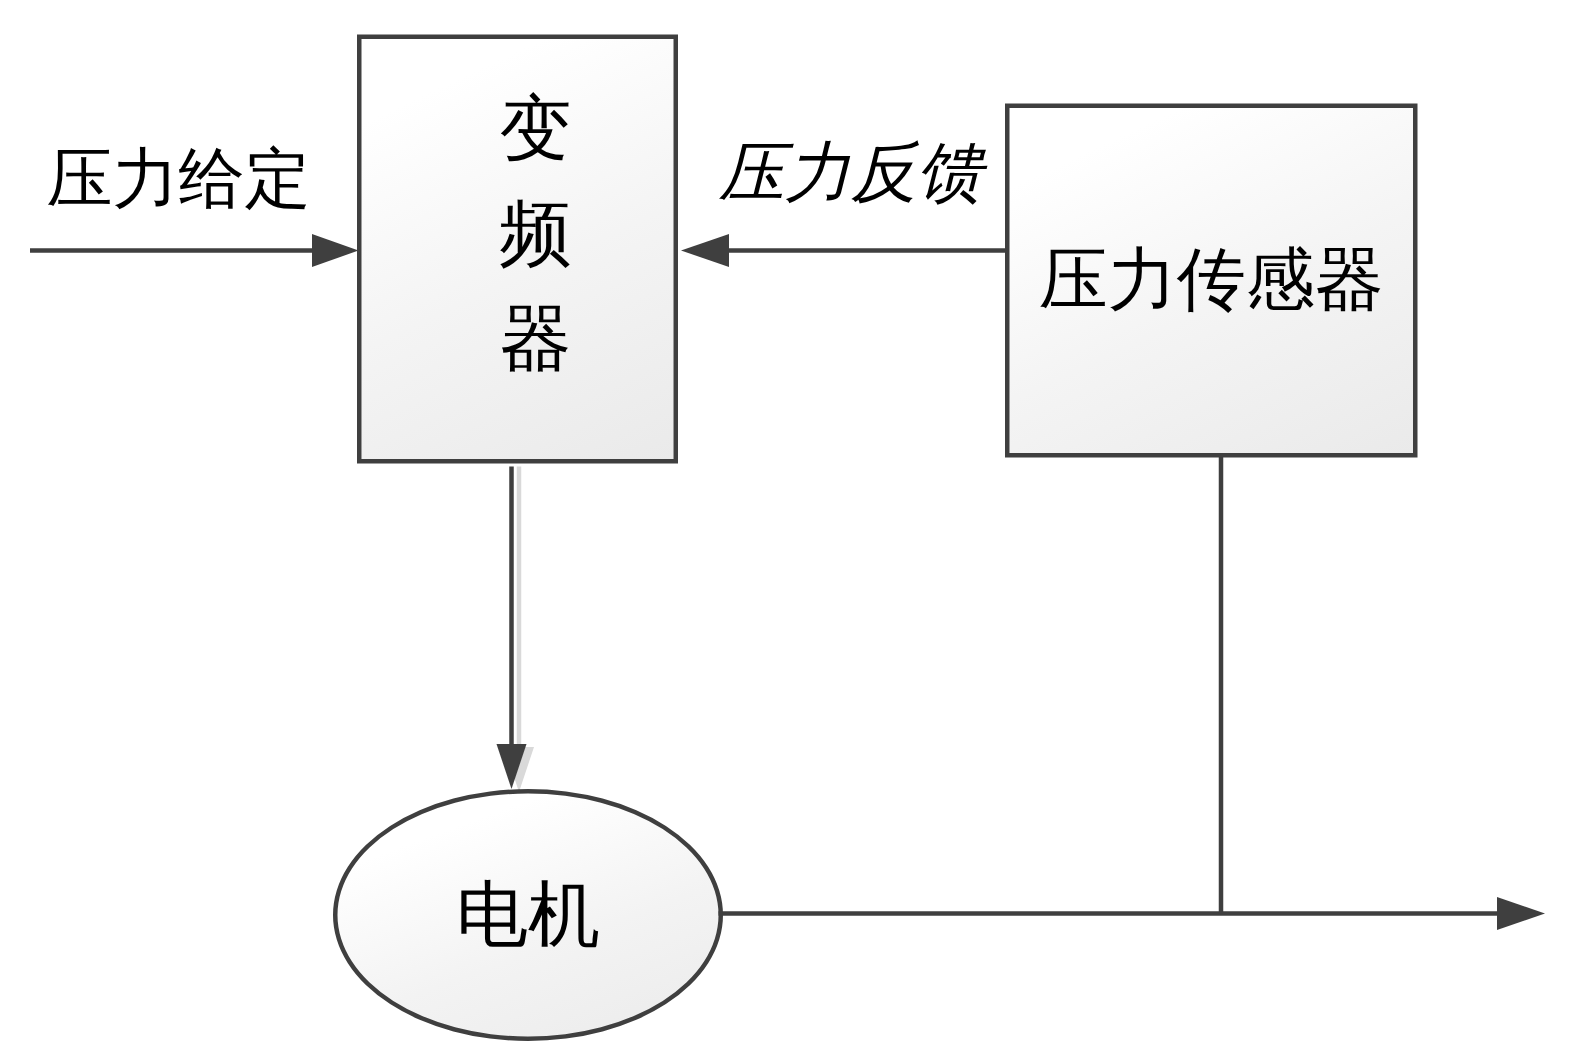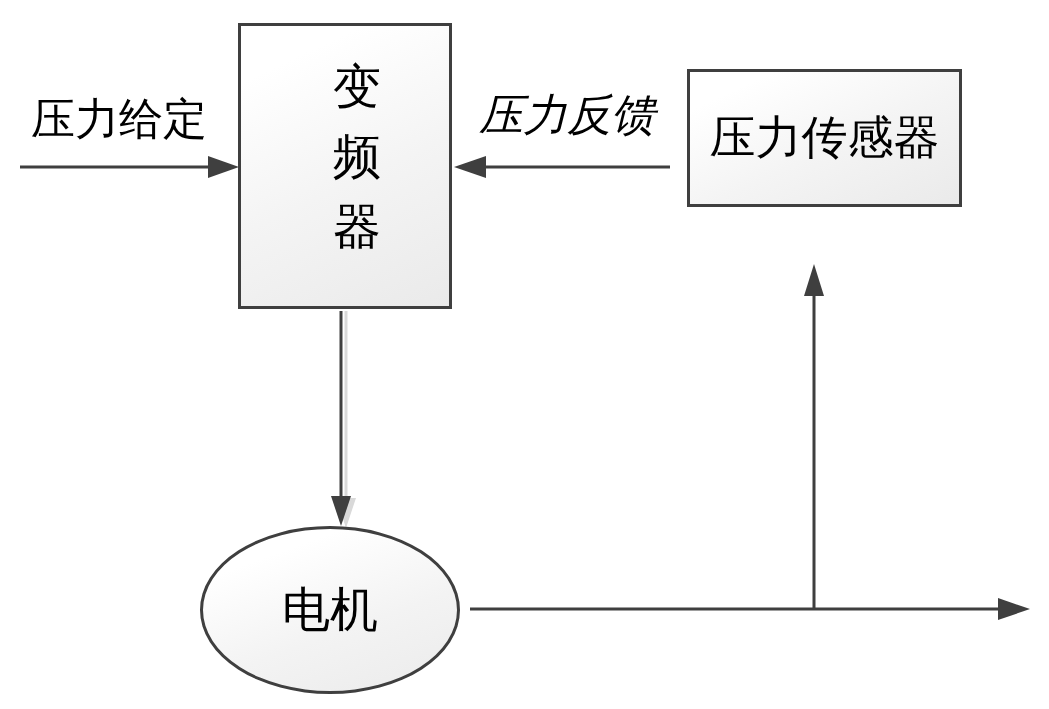--- a/index.html
+++ b/index.html
@@ -26,25 +26,25 @@
   }
   .node.inverter .vlabel{
     font-size:48px;
     line-height:70px;
     width:1em;
     text-align:center;
     word-break:break-all;
     margin-left:24px;
   }
   .node.sensor{
-    left:687px;top:69px;width:275px;height:138px;
+    left:670px;top:69px;width:275px;height:236px;
     font-size:46px;
   }
   .node.motor{
-    left:200px;top:526px;width:260px;height:168px;
+    left:222px;top:526px;width:260px;height:168px;
     border-radius:50%;
     font-size:48px;
     background:linear-gradient(160deg,#ffffff 20%,#f3f3f3 60%,#ebebeb 100%);
   }
   .edge-label{
     position:absolute;
     font-size:44px;
     line-height:1.1;
     color:#000000;
     white-space:nowrap;

